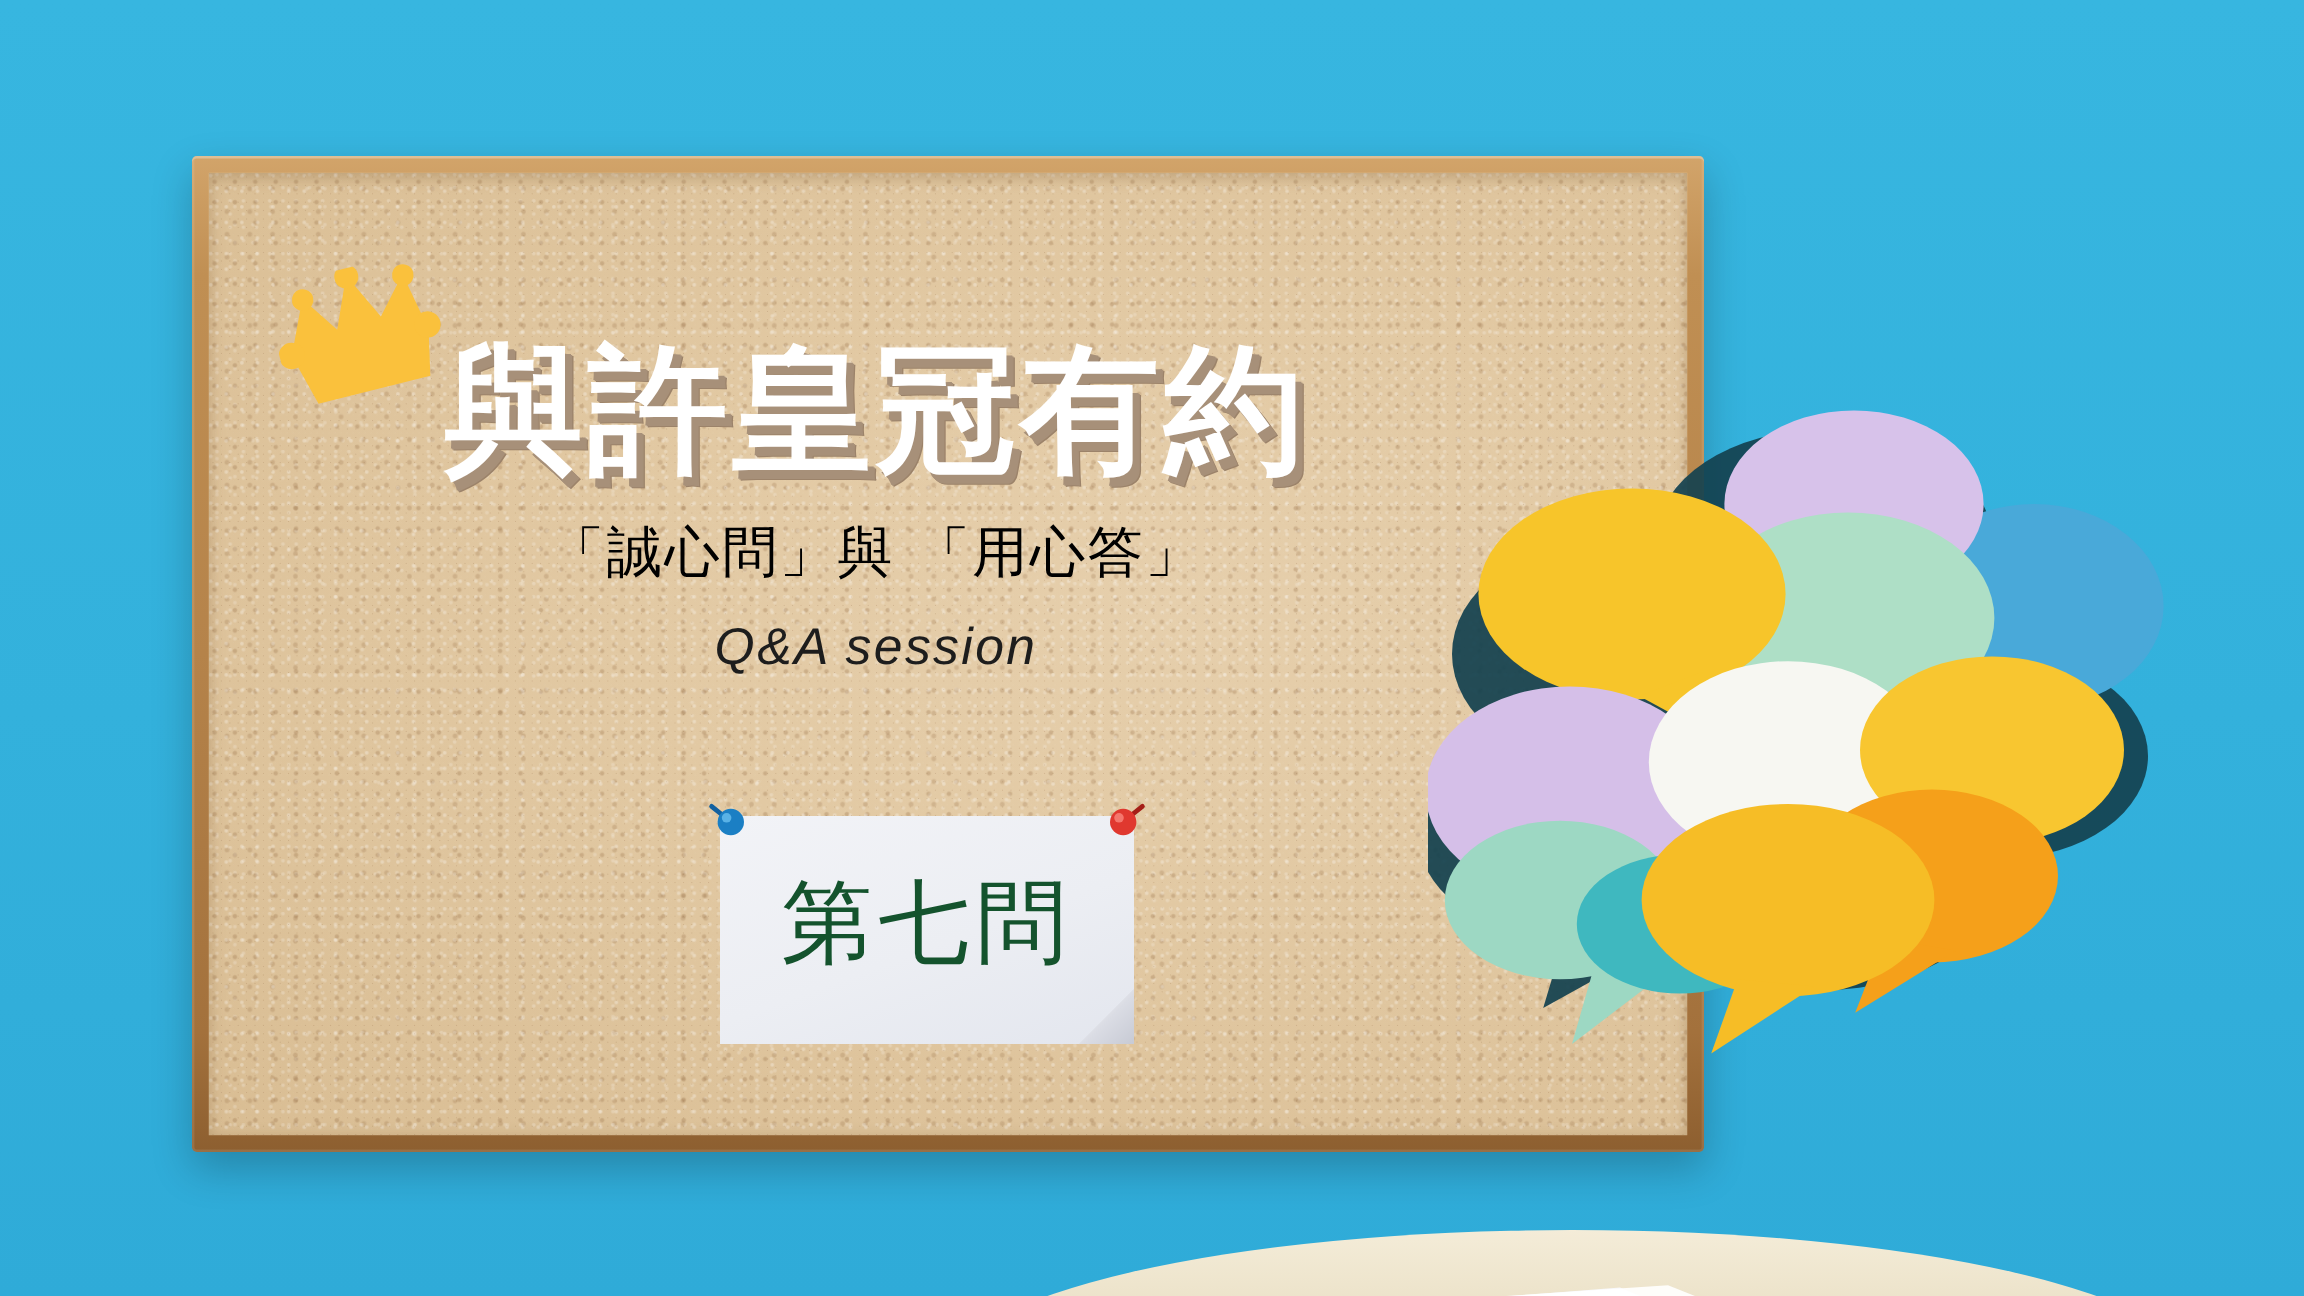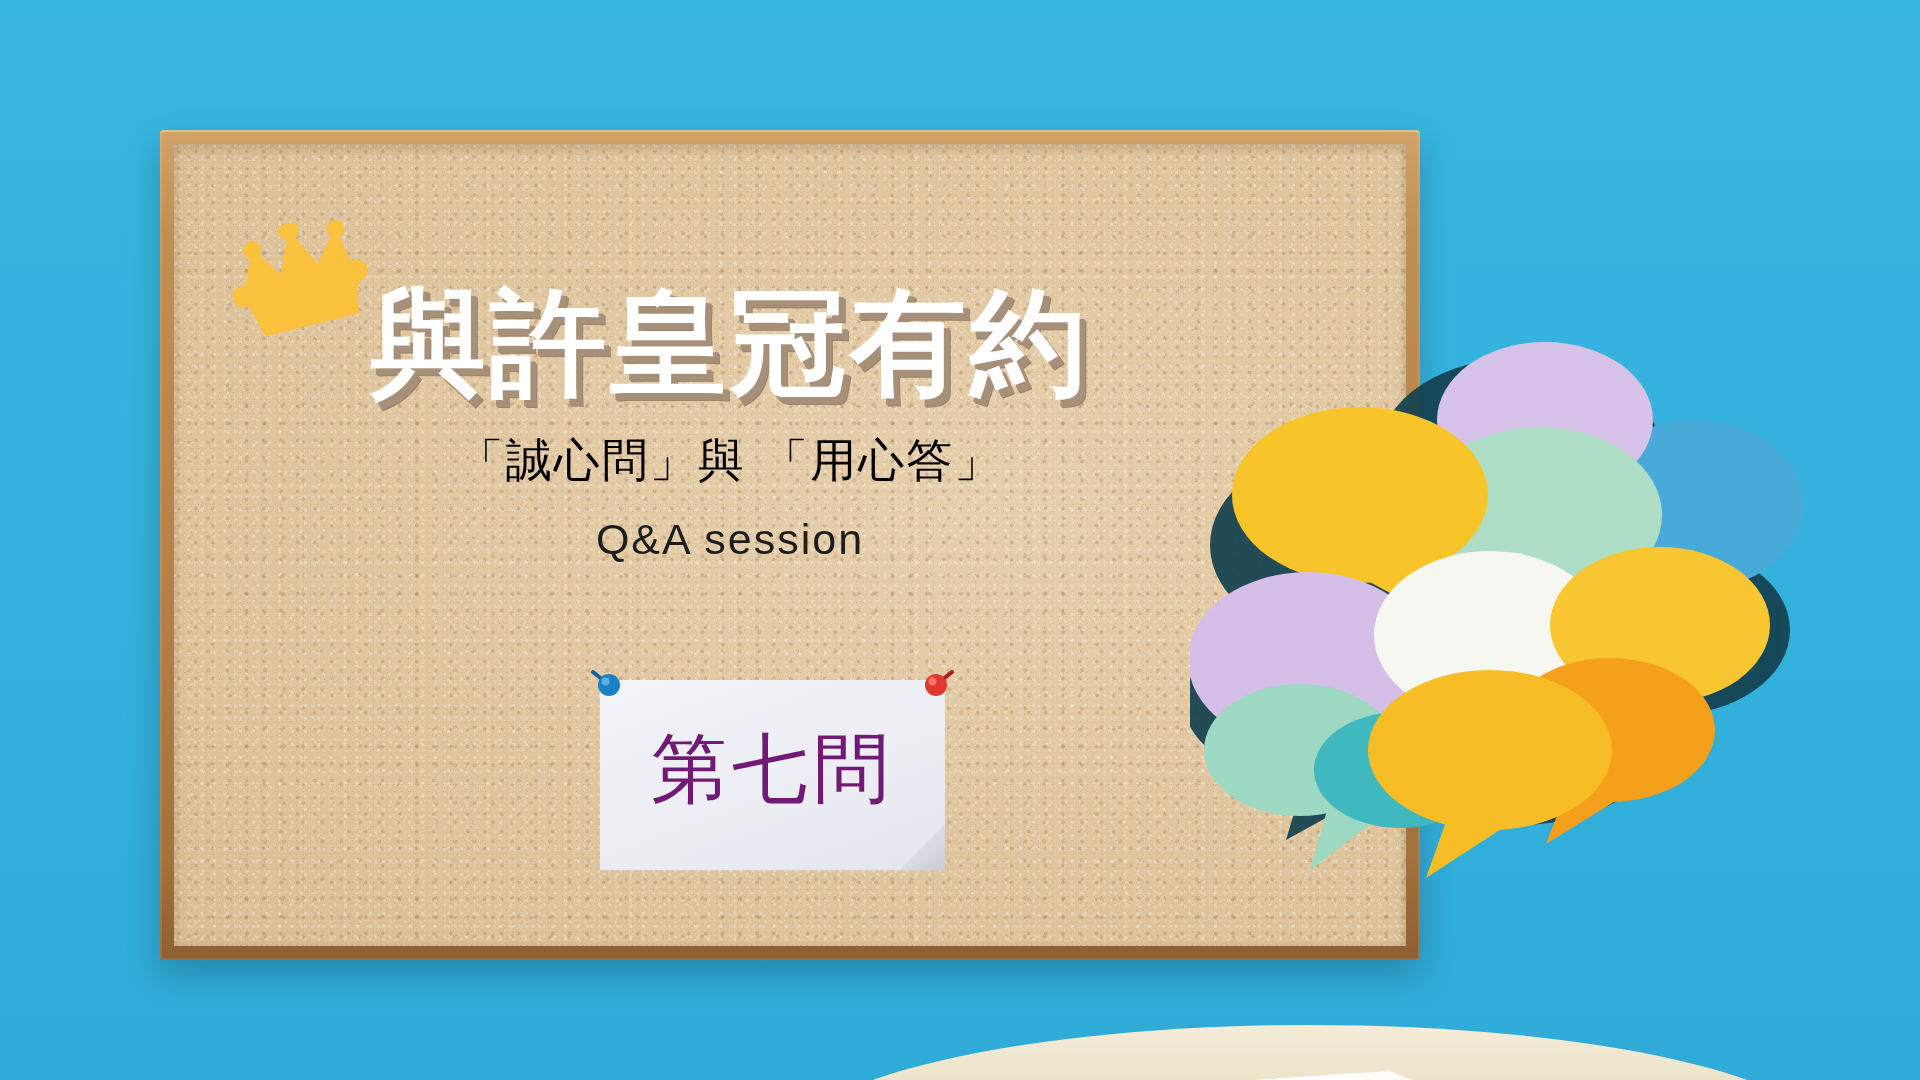--- a/index.html
+++ b/index.html
@@ -137,20 +137,21 @@
     position: absolute;
     left: 120px;
     top: 385px;
     width: 900px;
     text-align: center;
     font-family: "Liberation Sans", sans-serif;
     font-size: 43px;
     letter-spacing: 2px;
     color: #1d1d1d;
     white-space: nowrap;
+    font-style: italic;
   }
 
   
   .note-wrap{
     position:absolute;
     left: 600px;
     top: 680px;
     width: 345px;
     height: 190px;
     z-index: 9;
@@ -175,21 +176,21 @@
   .note-text{
     position:absolute;
     inset:0;
     display:flex;
     align-items:center;
     justify-content:center;
     font-family:"DejaVu Sans","Liberation Sans",sans-serif;
     font-size: 76px;
     font-weight: 500;
     letter-spacing: 5px;
-    color:#701a75;
+    color:#14532d;
     padding-bottom: 10px;
     box-sizing:border-box;
   }
 
   .pin{
     position:absolute;
     width: 34px;
     height: 34px;
     z-index: 11;
   }

